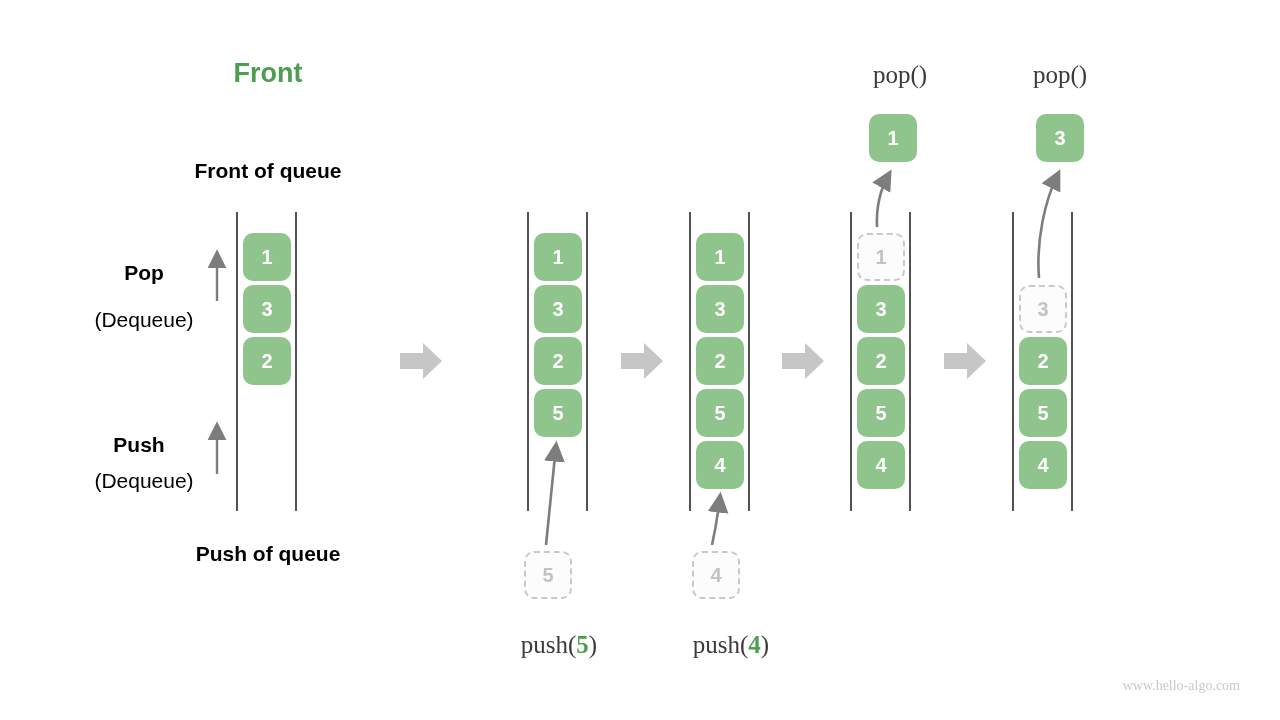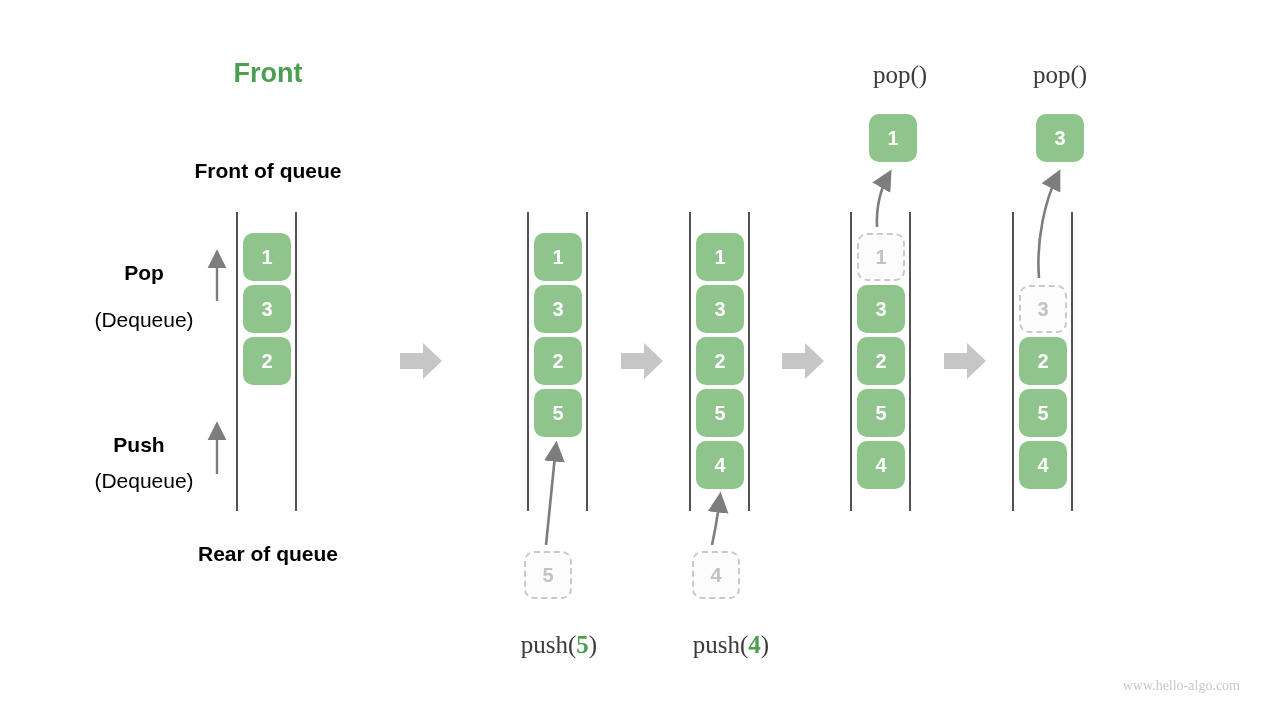--- a/index.html
+++ b/index.html
@@ -35,21 +35,21 @@
 <body>
 
 <div class="canvas">
 
   <div class="title" style="left:268px;top:58px">Front</div>
   <div class="lbl bold" style="left:268px;top:159px">Front of queue</div>
   <div class="lbl bold" style="left:144px;top:261px">Pop</div>
   <div class="lbl" style="left:144px;top:308px">(Dequeue)</div>
   <div class="lbl bold" style="left:139px;top:433px">Push</div>
   <div class="lbl" style="left:144px;top:469px">(Dequeue)</div>
-  <div class="lbl bold" style="left:268px;top:542px">Rear of queue</div>
+  <div class="lbl bold" style="left:268px;top:542px">Push of queue</div>
 
   <div class="mono" style="left:900px;top:61px">pop()</div>
   <div class="mono" style="left:1060px;top:61px">pop()</div>
   <div class="mono" style="left:559px;top:631px"><span>push(</span><span class="arg">5</span><span>)</span></div>
   <div class="mono" style="left:731px;top:631px"><span>push(</span><span class="arg">4</span><span>)</span></div>
 
   <div class="queue-col" style="left:236px"></div>
   <div class="queue-col" style="left:527px"></div>
   <div class="queue-col" style="left:689px"></div>
   <div class="queue-col" style="left:850px"></div>

